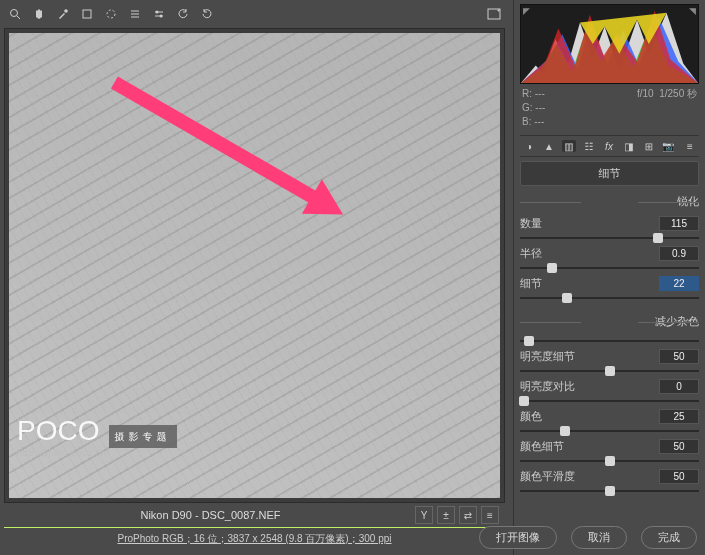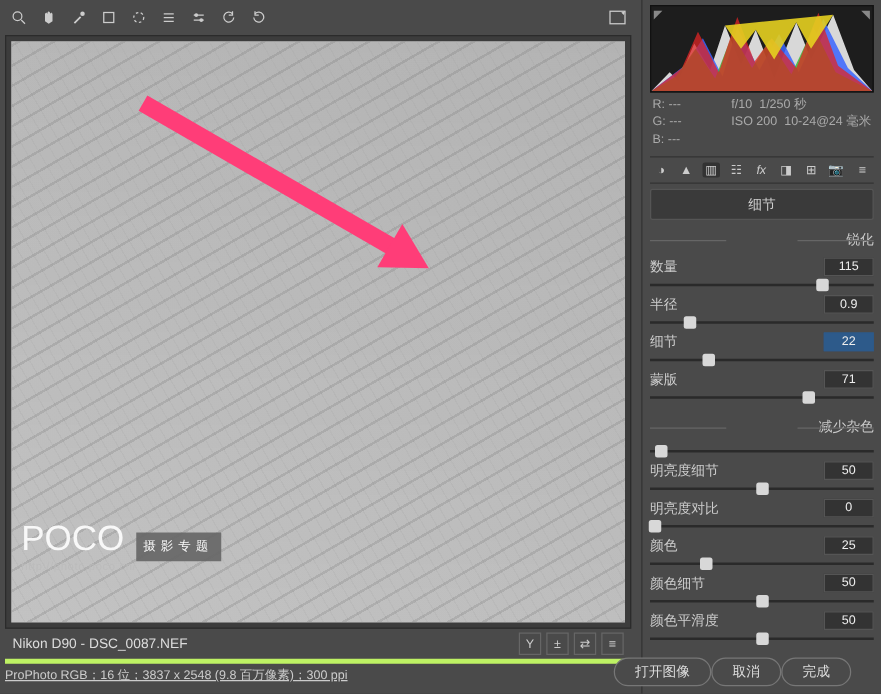--- a/index.html
+++ b/index.html
@@ -19,22 +19,22 @@
   .arrow{position:absolute;left:90px;top:100px;transform:rotate(30deg)}
   .arrow-line{width:230px;height:14px;background:#ff3d78}
   .arrow-head{position:absolute;right:-34px;top:-13px;width:0;height:0;border-left:36px solid #ff3d78;border-top:20px solid transparent;border-bottom:20px solid transparent}
   .watermark{position:absolute;left:8px;bottom:40px;opacity:.9}
   .wm-logo{font-size:28px;font-weight:400;color:#e63c6d}
   .wm-logo span{color:#fff}
   .wm-tag{font-size:10px;background:#666;color:#fff;padding:6px 6px;margin-left:6px;letter-spacing:4px}
   .wm-url{font-size:9px;color:#bbb;margin-top:1px;letter-spacing:.5px}
   .file-bar{display:flex;align-items:center;color:#ddd;font-size:11px;height:24px;padding:0 6px}
   .mini-btn{border:1px solid #666;background:#4a4a4a;color:#ccc;width:18px;height:18px;display:flex;align-items:center;justify-content:center;margin-left:4px;cursor:pointer;font-size:10px}
-  .status{height:22px;display:flex;align-items:center;color:#ccc;font-size:10px;border-top:4px solid #bef264;text-decoration:underline}
-  .footer-btns{position:absolute;right:24px;bottom:6px;display:flex;}
+  .status{height:22px;display:flex;align-items:center;justify-content:center;color:#ccc;font-size:10px;border-top:1px solid #bef264;text-decoration:underline}
+  .footer-btns{position:absolute;right:8px;bottom:6px;display:flex;gap:14px}
   .footer-btns .btn{background:#4a4a4a;border:1px solid #777;border-radius:12px;color:#ddd;padding:3px 16px;font-size:11px;cursor:pointer}
 
   .right{width:192px;background:#4a4a4a;display:flex;flex-direction:column;padding:4px 6px 36px;border-left:1px solid #333}
   .histo{height:80px;background:#1d1d1d;position:relative;border:1px solid #111;overflow:hidden}
   .histo .tri{position:absolute;top:1px;font-size:9px;color:#888}
   .meta{display:flex;justify-content:space-between;font-size:10px;color:#aaa;padding:3px 2px;line-height:14px}
   .meta .col{display:flex;flex-direction:column}
   .panel-ico-row{display:flex;gap:6px;align-items:center;border-top:1px solid #333;border-bottom:1px solid #333;padding:4px 2px;margin:3px 0 0}
   .panel-ico-row .ico{width:14px;height:12px;display:flex;align-items:center;justify-content:center;color:#ccc;font-size:10px}
   .panel-tab{background:#3a3a3a;text-align:center;font-size:11px;padding:4px 0;border:1px solid #555;border-radius:2px;margin-top:4px}
@@ -129,21 +129,21 @@
           <div>
             <span class="wm-logo"><span>PO</span><span style="color:#fff">CO</span></span>
             <span class="wm-tag">摄影专题</span>
           </div>
           <div class="wm-url">http://photo.poco.cn/</div>
         </div>
       </div>
     </div>
 
     <div class="file-bar">
-      <div style="flex:1;">
+      <div style="flex:1;text-align:center">
         <span>Nikon D90</span>
         <span> - </span>
         <span>DSC_0087.NEF</span>
       </div>
       <div class="mini-btn">Y</div>
       <div class="mini-btn">±</div>
       <div class="mini-btn">⇄</div>
       <div class="mini-btn">≡</div>
     </div>
 
@@ -166,21 +166,20 @@
     </div>
 
     <div class="meta">
       <div class="col">
         <span>R: <span>---</span></span>
         <span>G: <span>---</span></span>
         <span>B: <span>---</span></span>
       </div>
       <div class="col" style="text-align:left">
         <span><span>f/10</span>&nbsp;&nbsp;<span>1/250 秒</span></span>
-        <span><span>ISO 200</span>&nbsp;&nbsp;<span>10-24@24 毫米</span></span>
       </div>
     </div>
 
     <div class="panel-ico-row">
       <div class="ico">◑</div>
       <div class="ico">▲</div>
       <div class="ico" style="background:#333;border-radius:2px;padding:0 2px">▥</div>
       <div class="ico">☷</div>
       <div class="ico" style="font-style:italic">fx</div>
       <div class="ico">◨</div>
@@ -216,30 +215,20 @@
         <div class="param">
           <div class="param-row">
             <span>细节</span>
             <span class="param-val hl">22</span>
           </div>
           <div class="slider">
             <div class="track"></div>
             <div class="thumb" style="left:26%"></div>
           </div>
         </div>
-        <div class="param">
-          <div class="param-row">
-            <span>蒙版</span>
-            <span class="param-val">71</span>
-          </div>
-          <div class="slider">
-            <div class="track"></div>
-            <div class="thumb" style="left:71%"></div>
-          </div>
-        </div>
       </div>
 
     <div class="section-hdr">减少杂色</div>
     <div id="noise-block">
         <div class="param">
           <div class="slider">
             <div class="track"></div>
             <div class="thumb" style="left:5%"></div>
           </div>
         </div>

